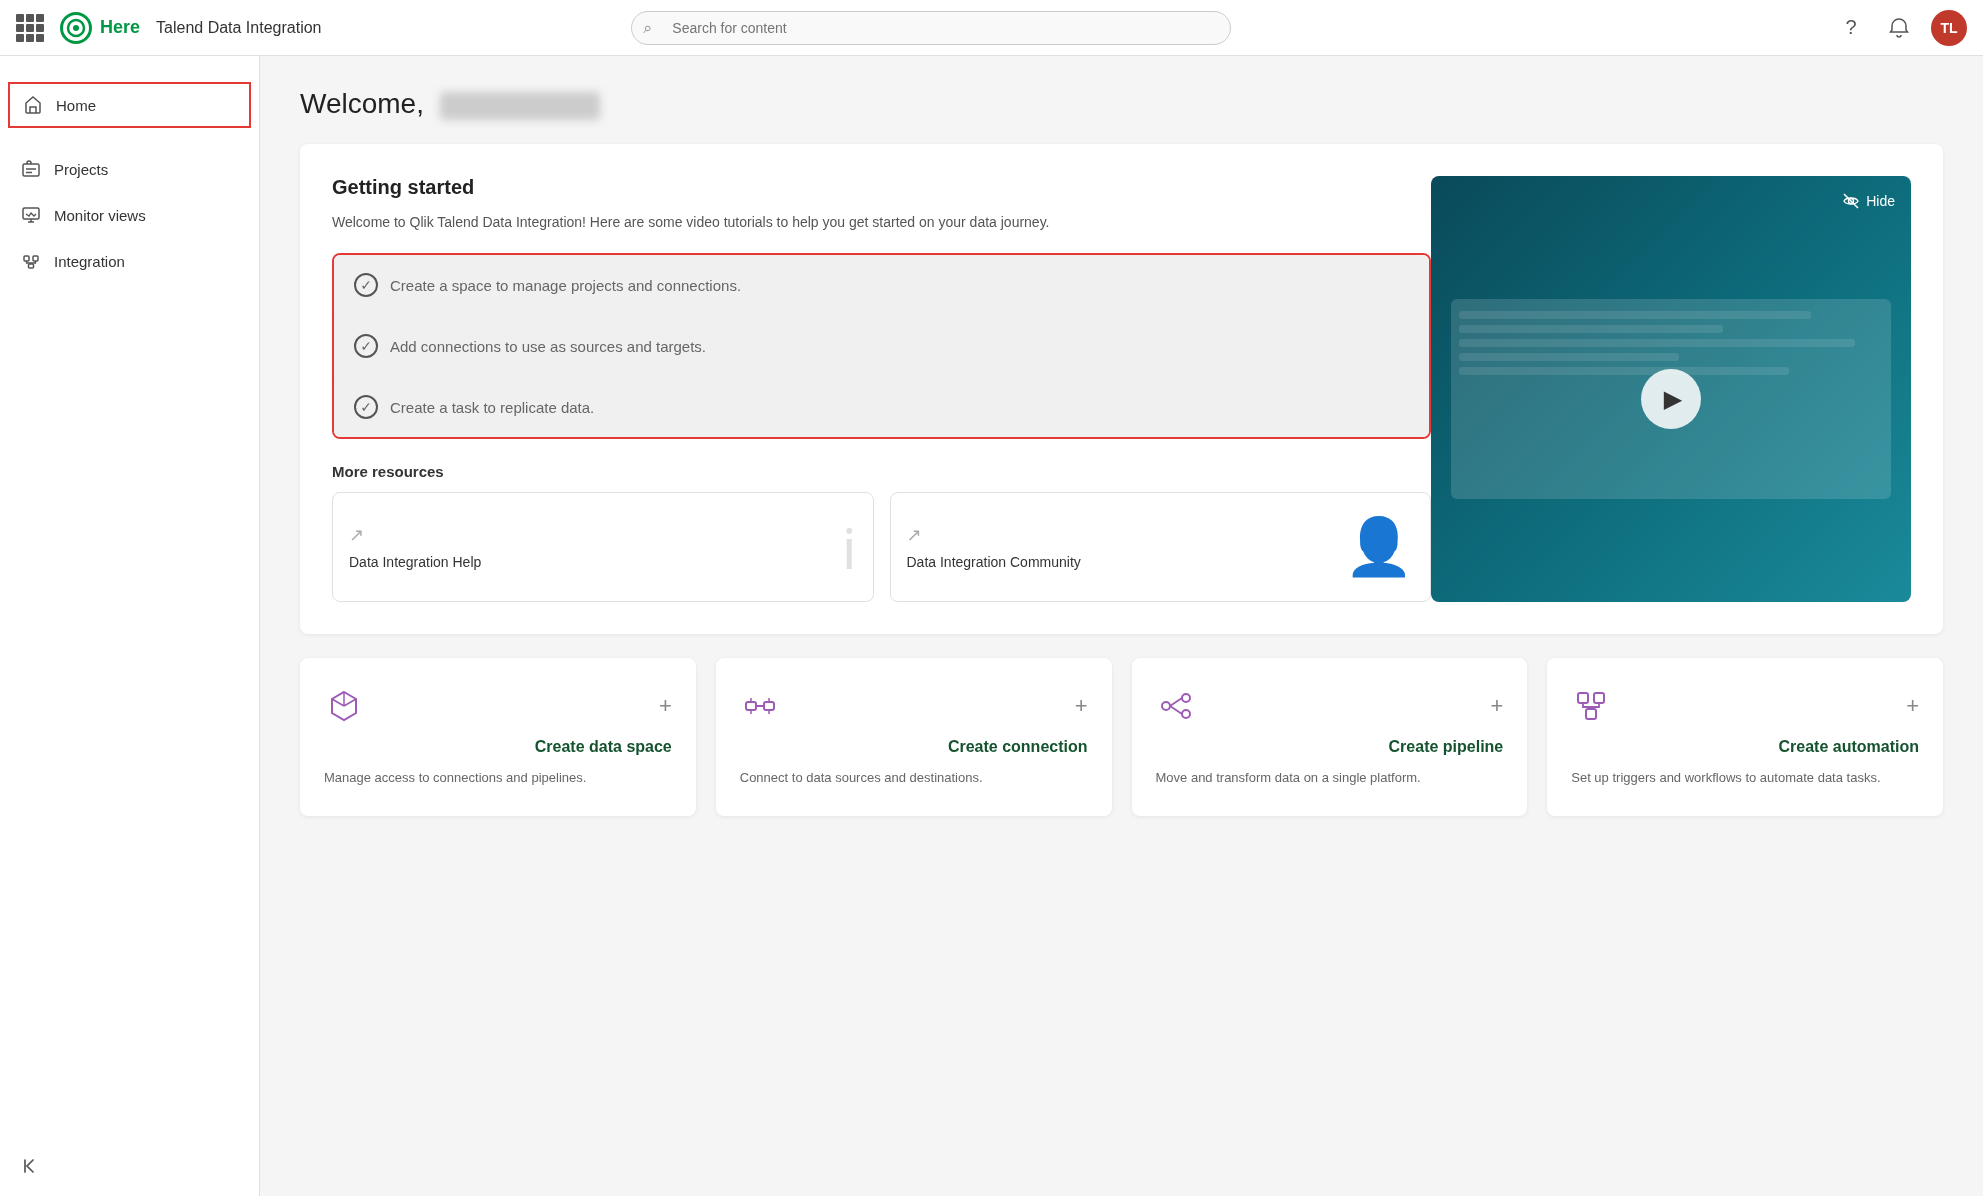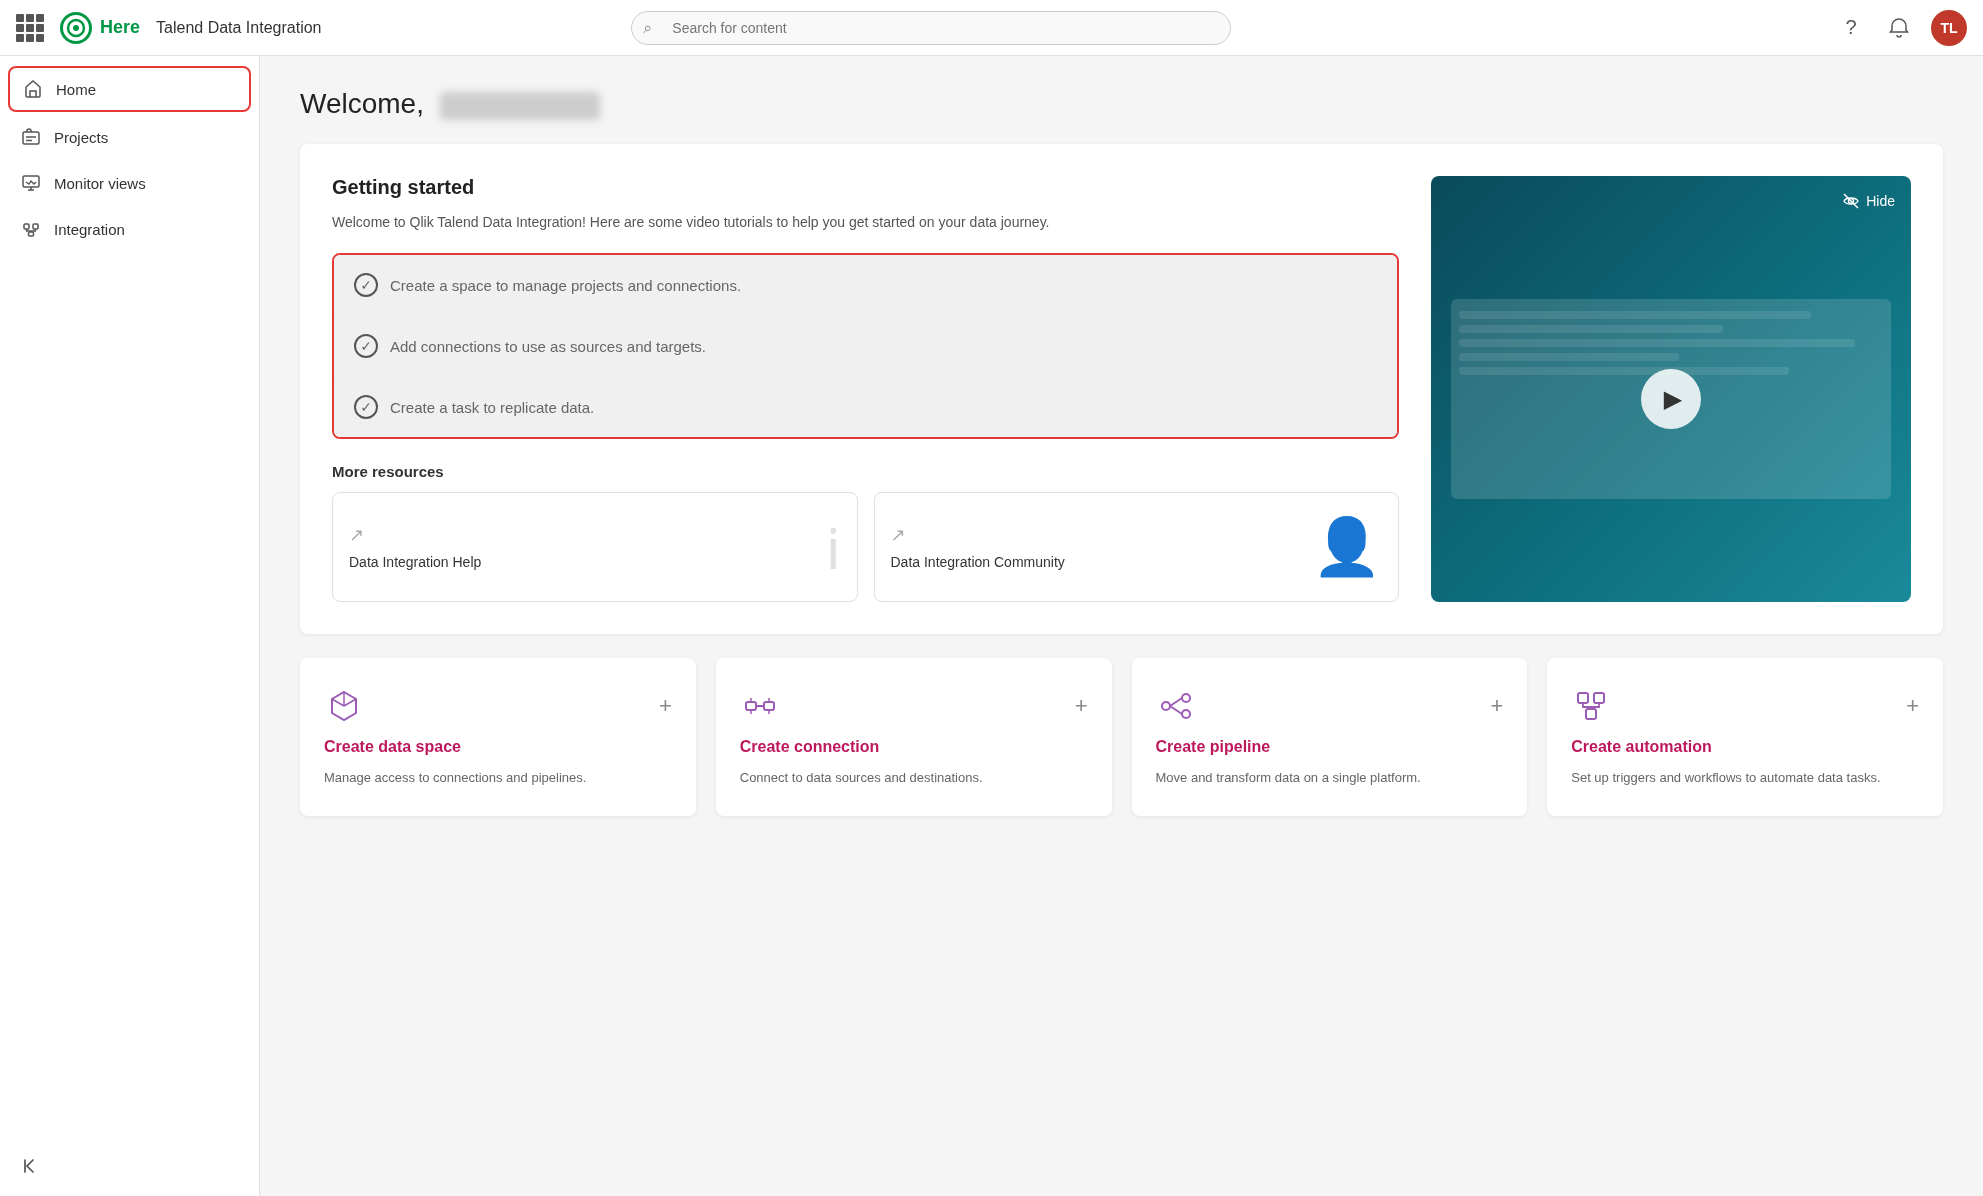--- a/index.html
+++ b/index.html
@@ -122,25 +122,25 @@
       gap: 12px;
       padding: 12px 20px;
       font-size: 15px;
       color: #333;
       cursor: pointer;
       border-radius: 0;
       transition: background 0.15s;
     }
     .sidebar-item.active {
       border: 2px solid #e53935;
-      border-radius: 8px;
+      border-radius: 0;
       background: #fff;
       color: #333;
       font-weight: 500;
-      margin: 2px 8px;
+      margin: 18px 8px;
       padding: 10px 12px;
     }
     .sidebar-item .icon {
       width: 22px; height: 22px;
       display: flex; align-items: center; justify-content: center;
       color: #555;
       flex-shrink: 0;
     }
     .sidebar-collapse {
       margin-top: auto;
@@ -171,21 +171,20 @@
       background: #fff;
       border-radius: 8px;
       padding: 32px;
       display: flex;
       gap: 0;
       margin-bottom: 24px;
       box-shadow: 0 1px 4px rgba(0,0,0,0.07);
     }
     .gs-left {
       flex: 1;
-      padding-right: 32px;
     }
     .gs-title {
       font-size: 20px;
       font-weight: 600;
       color: #222;
       margin-bottom: 12px;
     }
     .gs-desc {
       font-size: 14px;
       color: #555;
@@ -351,21 +350,22 @@
       width: 40px; height: 40px;
       display: flex; align-items: center; justify-content: center;
     }
     .action-card-plus {
       font-size: 22px;
       color: #888;
     }
     .action-card-title {
       font-size: 16px;
       font-weight: 600;
-      color: #be185d;
+      color: #14532d;
+      text-align: right;
     }
     .action-card-desc {
       font-size: 13px;
       color: #666;
       line-height: 1.5;
     }
 
     
     .main-content::-webkit-scrollbar { width: 8px; }
     .main-content::-webkit-scrollbar-track { background: #f0f0f0; }

